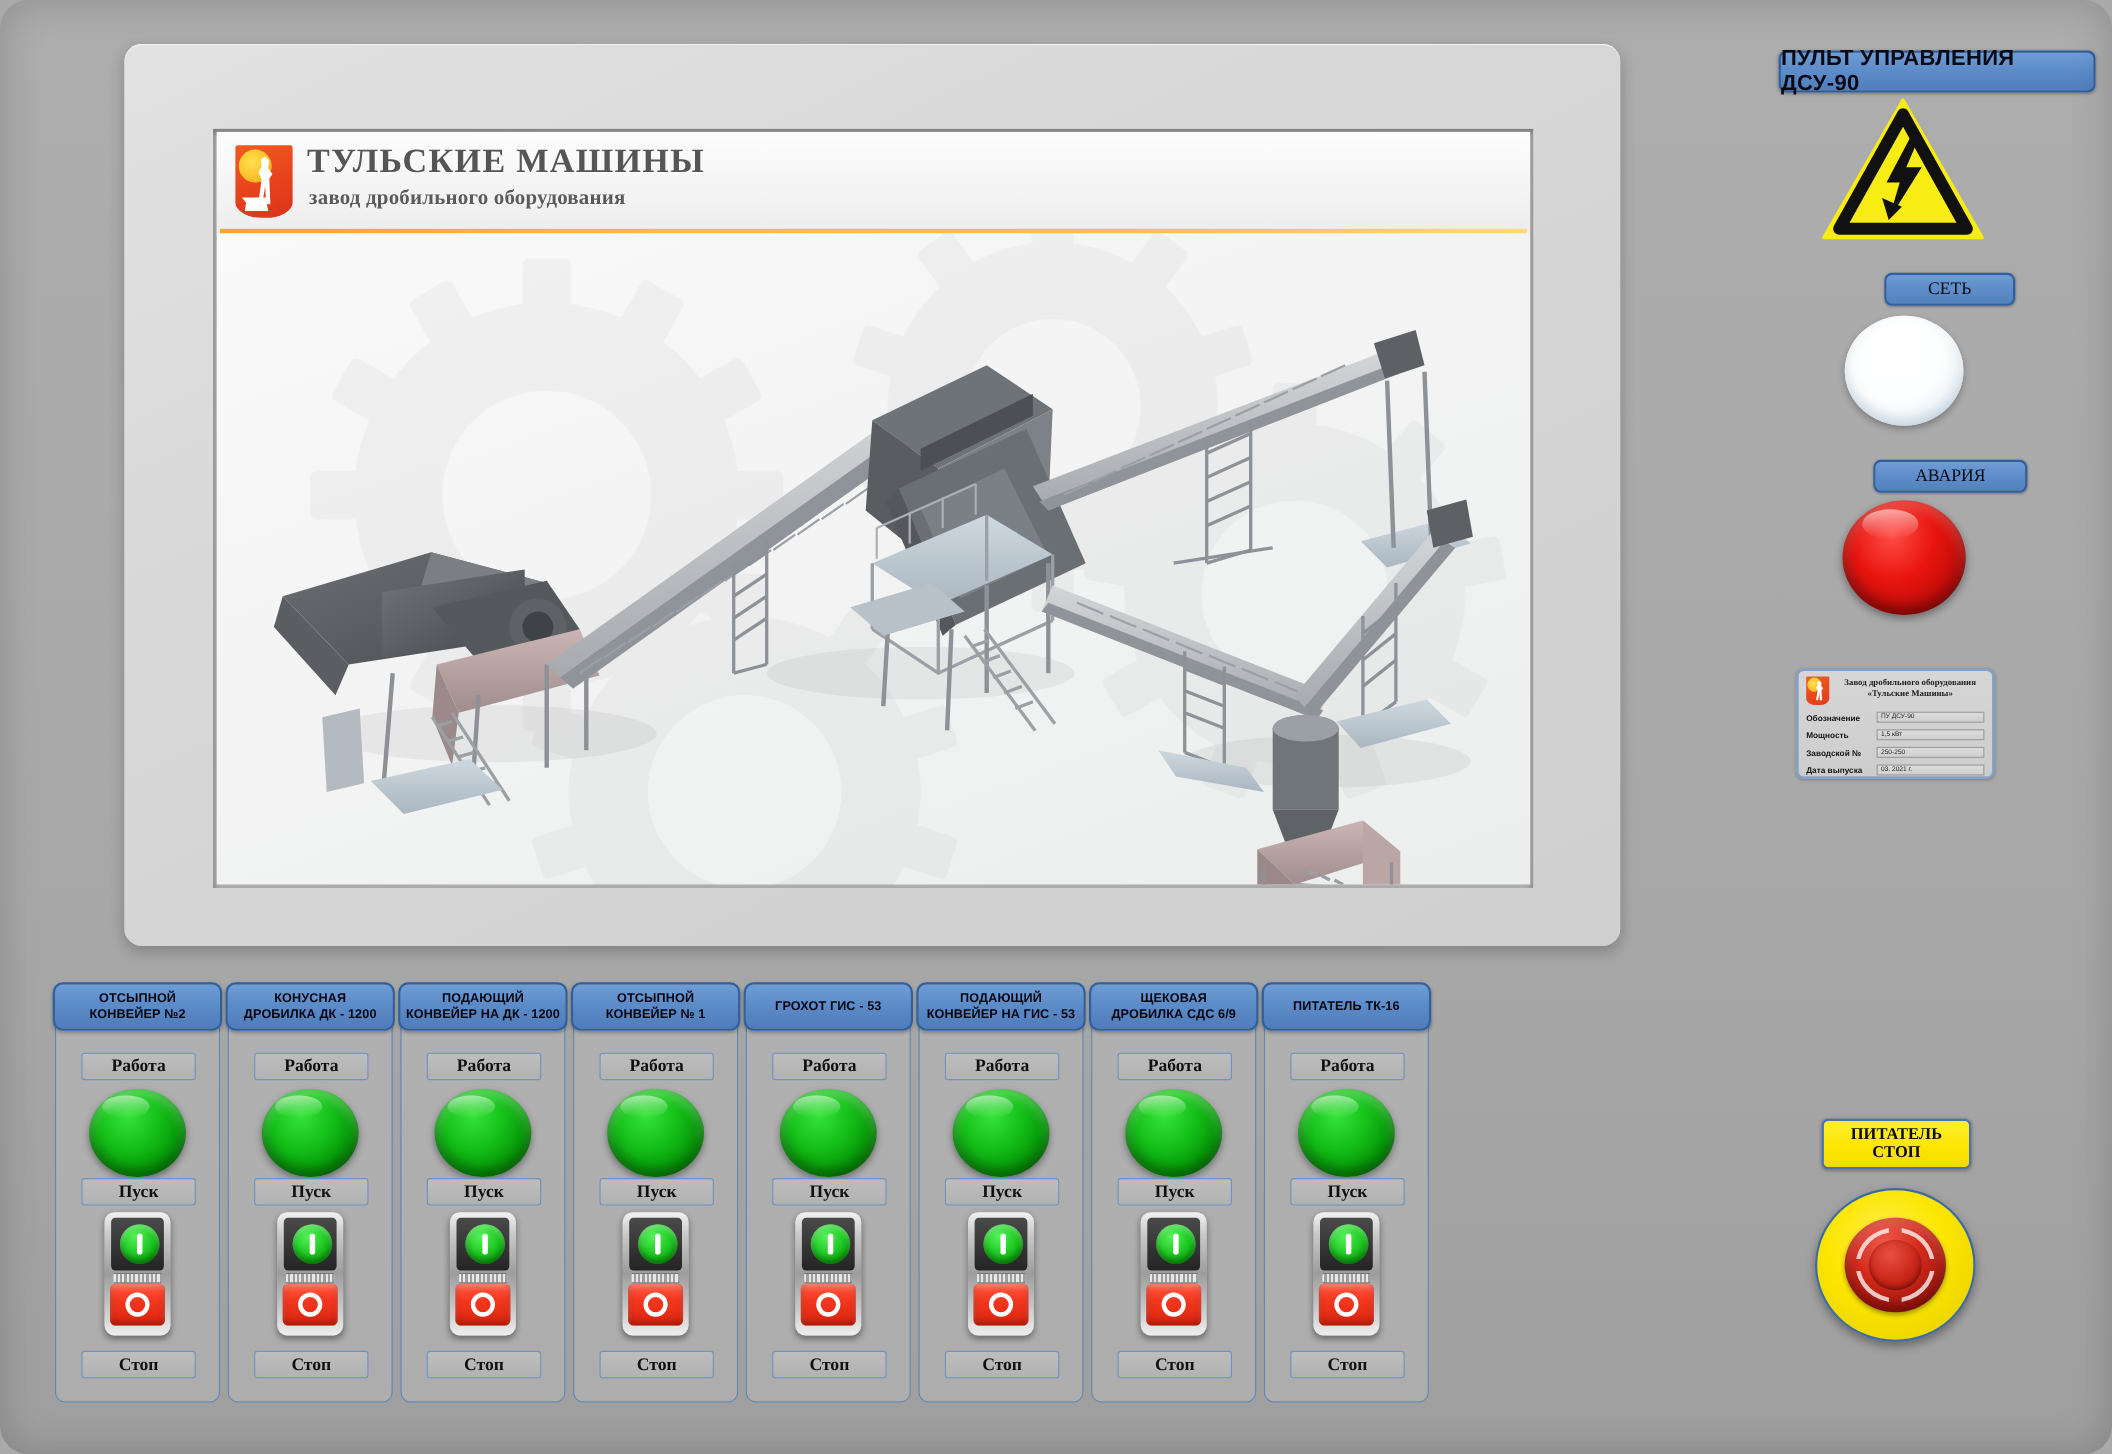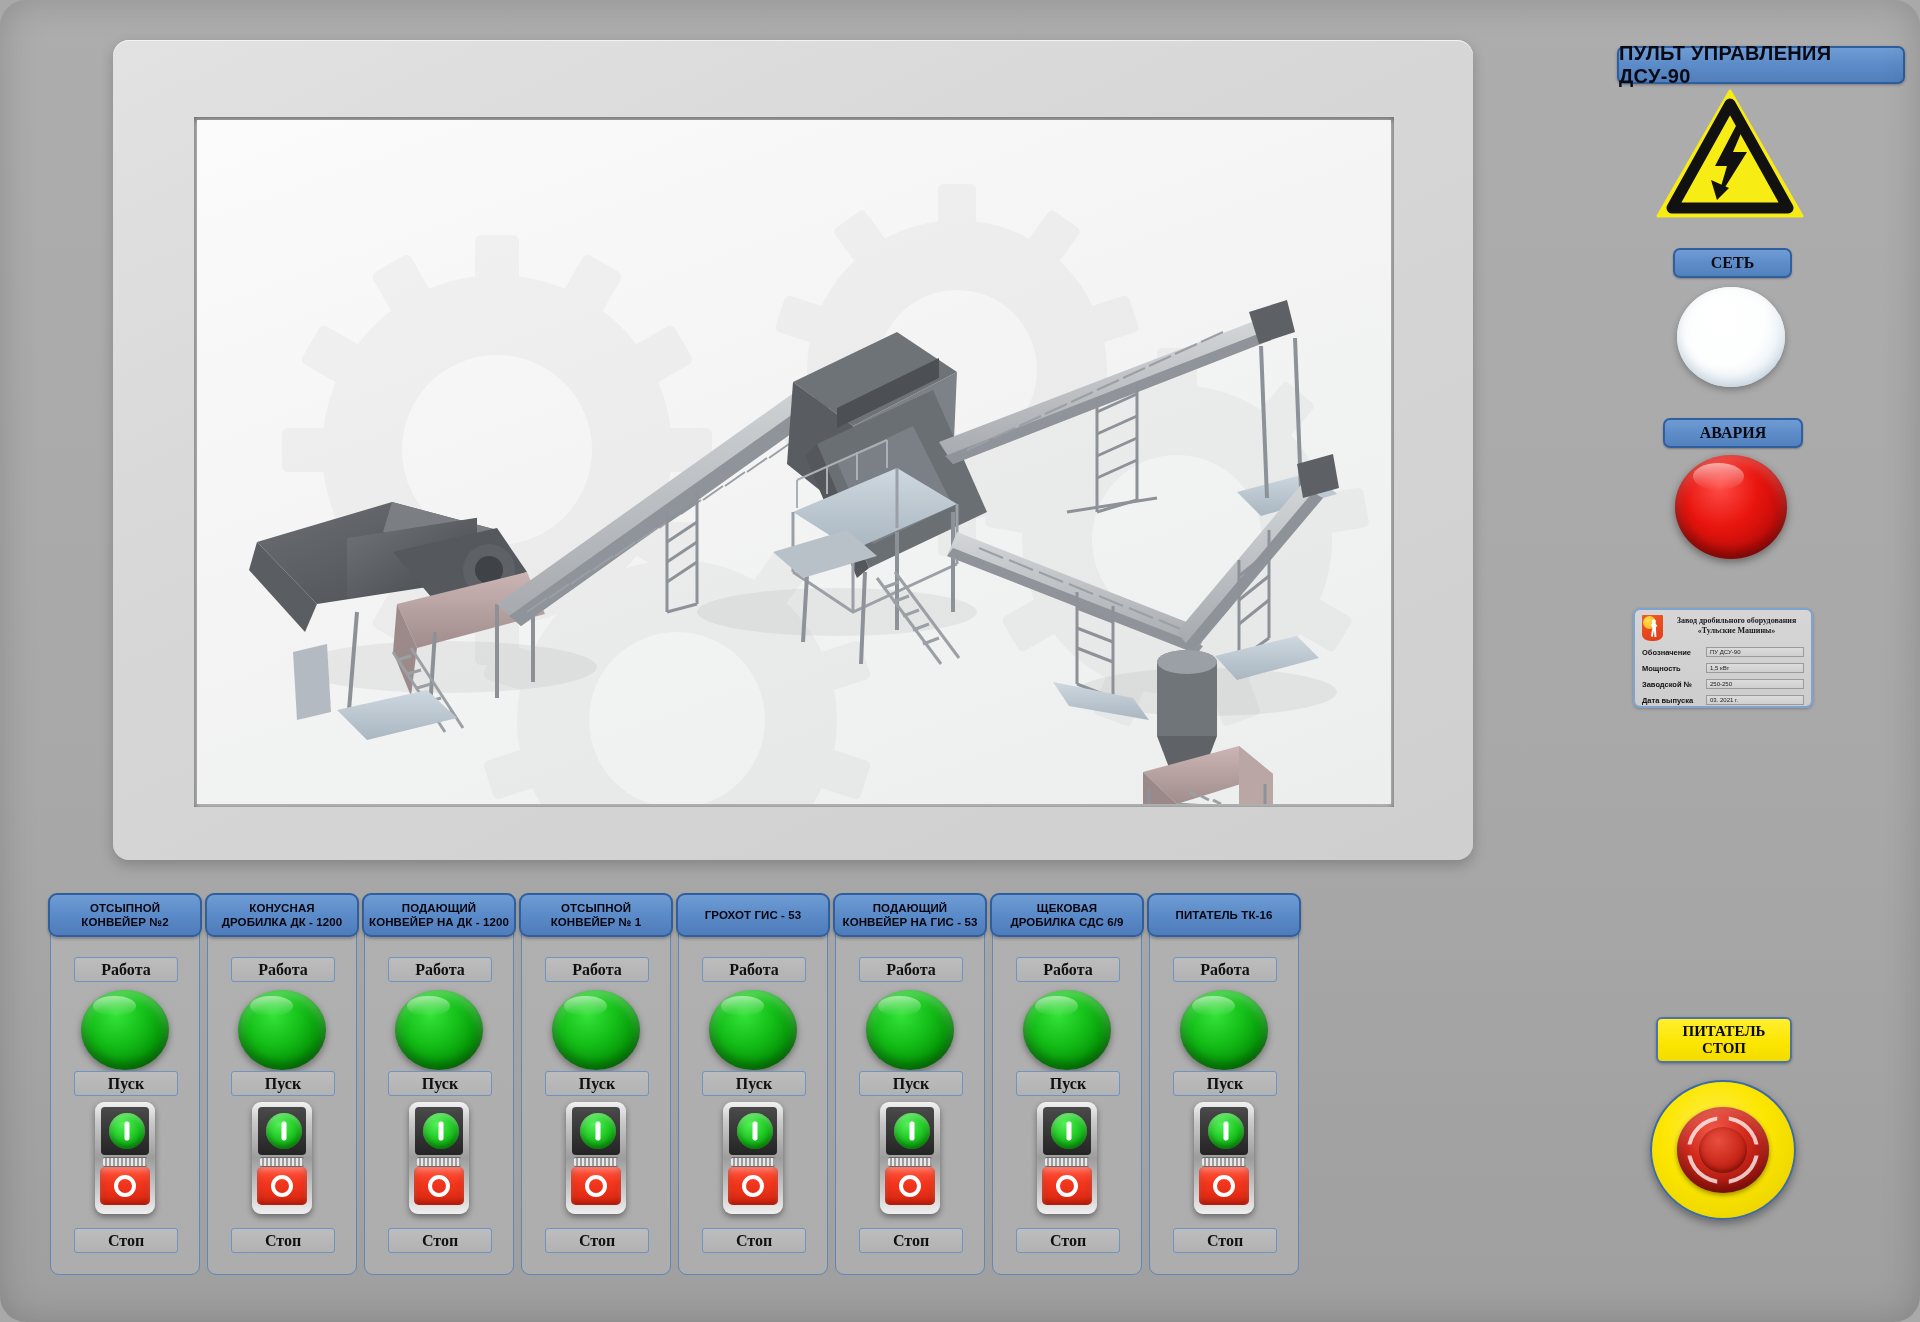--- a/index.html
+++ b/index.html
@@ -94,22 +94,23 @@
     margin-left:40px;
   }
   #hazard{
     position:absolute;left:1655px;top:88px;width:150px;height:132px;
   }
   .badge-lbl{
     background:linear-gradient(180deg,#6f9cd4 0%,#5e8cc9 50%,#5282be 100%);
     border:2px solid #2f5f9e;border-radius:7px;
     display:flex;align-items:center;justify-content:center;
     font-family:"Liberation Serif", serif;
-    font-weight:700;color:#0a0a14;
+    font-weight:400;color:#0a0a14;
     box-shadow:0 1px 2px rgba(0,0,0,.28);
+    margin-left:40px;
   }
   #net-lbl{position:absolute;left:1673px;top:248px;width:115px;height:26px;font-size:16px;}
   #net-lamp{
     position:absolute;left:1677px;top:287px;width:108px;height:100px;border-radius:50%;
     background:radial-gradient(ellipse at 42% 32%,#ffffff 0%,#fdfefe 48%,#eef4f8 72%,#c9d9e4 92%,#9fb4c4 100%);
     box-shadow:0 3px 7px rgba(0,0,0,.28), inset 0 -5px 12px rgba(120,150,175,.35), inset 0 5px 10px #fff;
   }
   #alarm-lbl{position:absolute;left:1663px;top:418px;width:136px;height:26px;font-size:16px;}
   #alarm-lamp{
     position:absolute;left:1675px;top:455px;width:112px;height:104px;border-radius:50%;
@@ -500,20 +501,30 @@
                   <path d="M1068 572 L1068 596"></path>
               </g>
               <g stroke="#9ba0a5" stroke-width="3" fill="none">
                 <path d="M980 592 L1040 596"></path>
                 <path d="M992 580 L1000 584 M1004 584 L1012 588 M1016 588 L1024 592"></path>
               </g>
             </g>
           </svg>
         </div>
 
+        <div id="screen-head">
+          <div id="logo-mark">
+            <span class="sun"></span>
+              <span class="smith"></span>
+              <span class="anvil"></span>
+          </div>
+          <div id="brand-title">ТУЛЬСКИЕ МАШИНЫ</div>
+          <div id="brand-sub">завод дробильного оборудования</div>
+          <div class="hr"></div>
+        </div>
 
       </div>
     </div>
   </div>
 
   <div id="title-badge">ПУЛЬТ УПРАВЛЕНИЯ ДСУ-90</div>
 
   <div id="hazard">
     <svg width="150" height="132" viewBox="0 0 150 132">
       <polygon points="75,3 147,128 3,128" fill="#f7ec13" stroke="#f7ec13" stroke-width="3" stroke-linejoin="round"></polygon>

